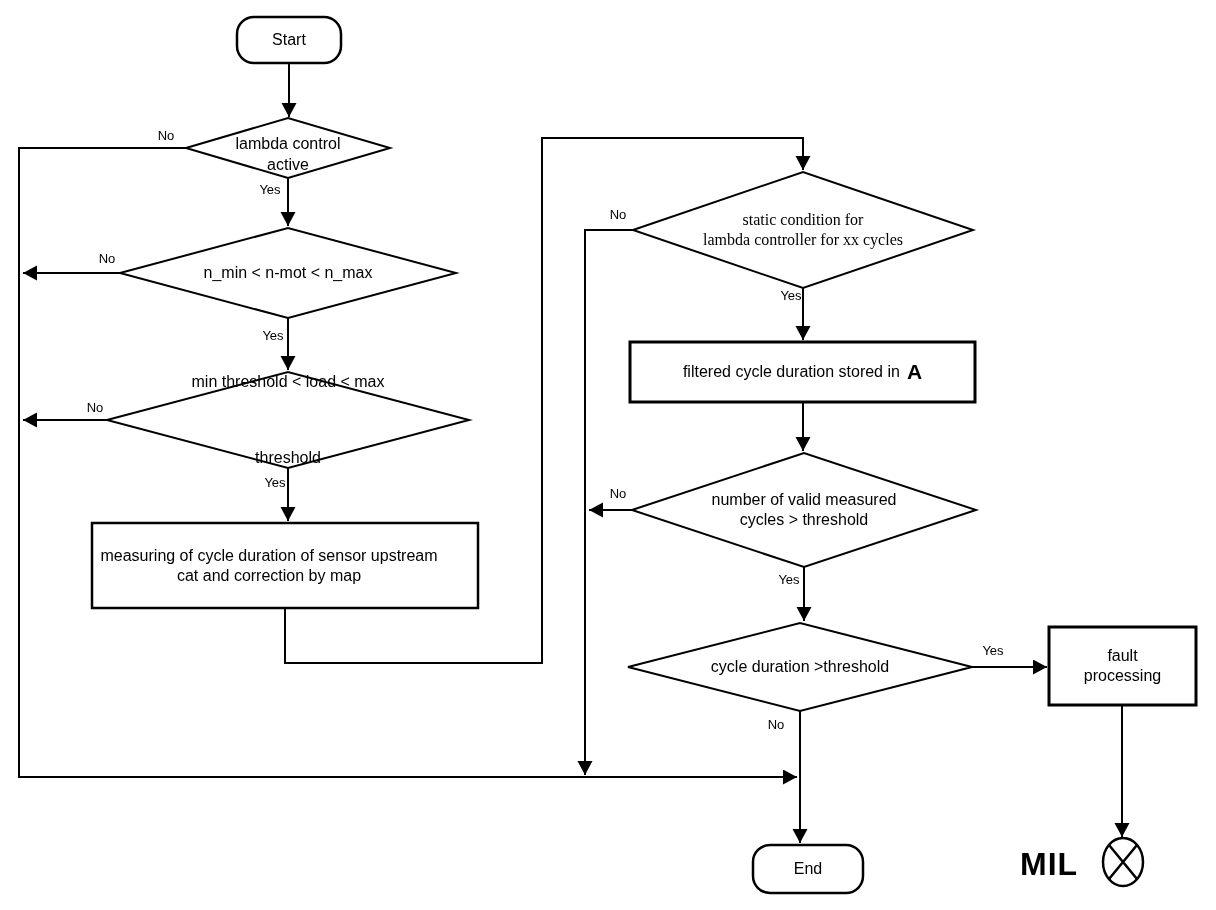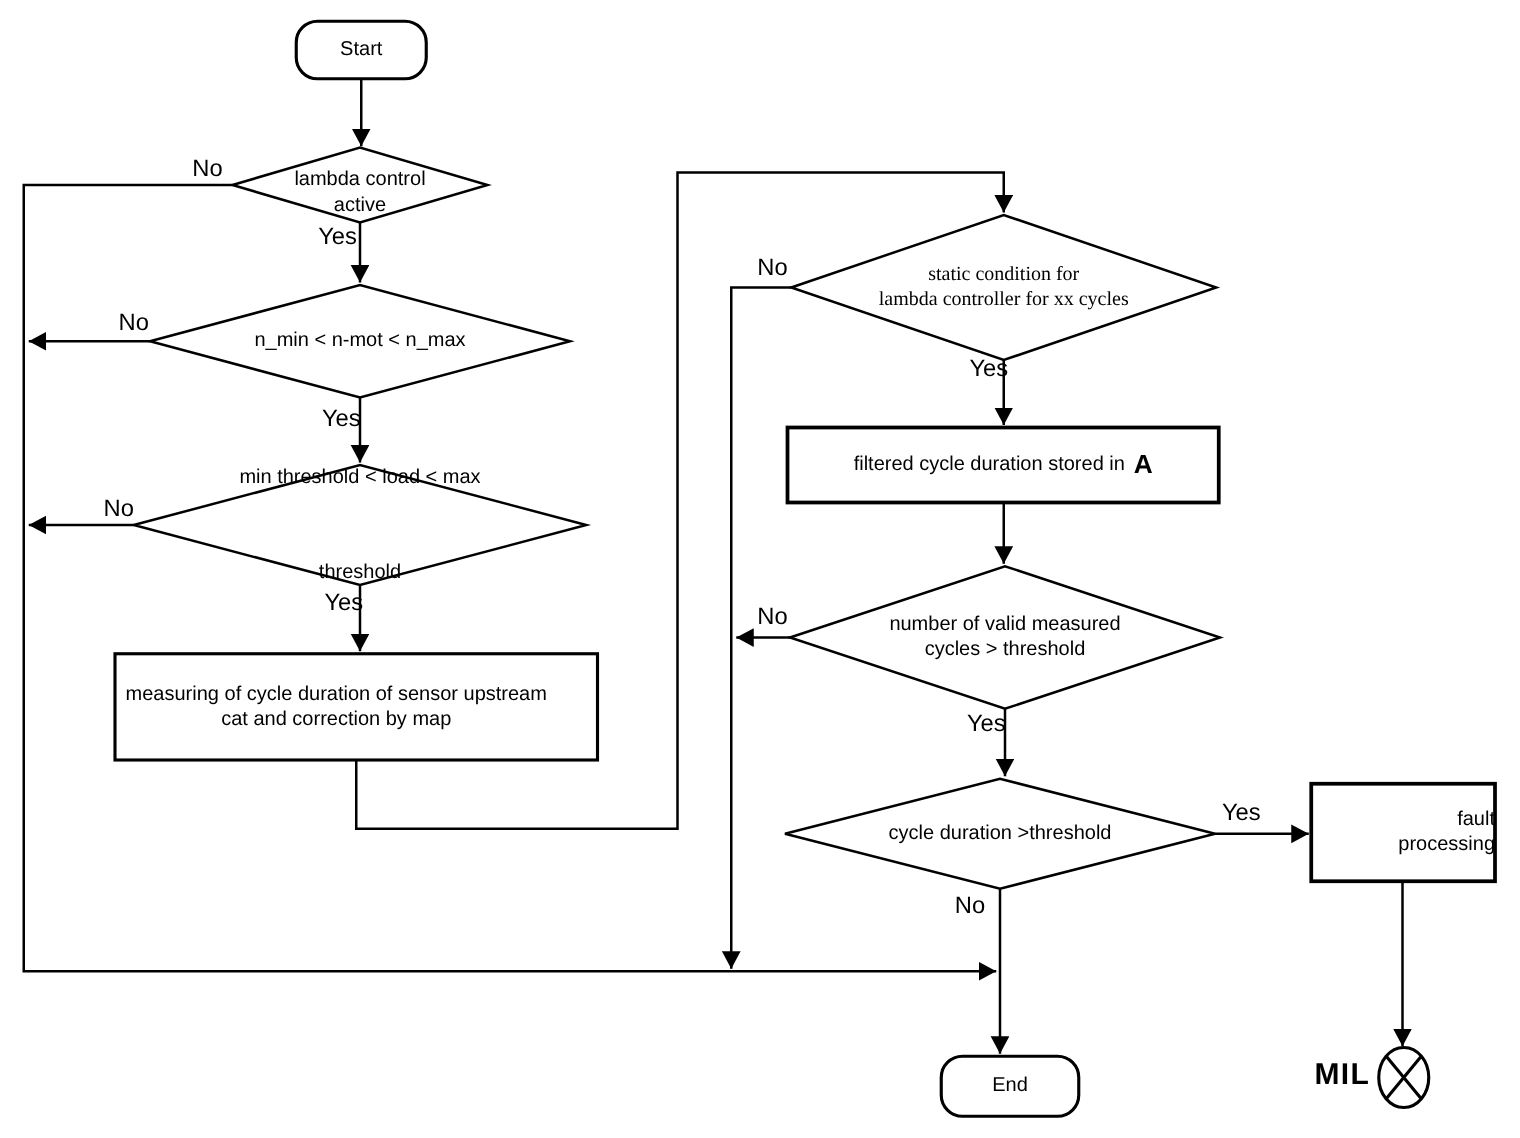--- a/index.html
+++ b/index.html
@@ -9,27 +9,27 @@
   }
   .stage svg{position:absolute;left:0;top:0;}
   .lbl{
     position:absolute;display:flex;flex-direction:column;
     align-items:center;justify-content:center;text-align:center;
     font-size:16px;line-height:20px;white-space:nowrap;
   }
   .lbl .l{display:block;}
   .terminal-lbl{font-size:16px;}
   .edge-label{
-    position:absolute;font-size:19px;line-height:17px;
+    position:absolute;font-size:13px;line-height:17px;
     text-align:center;white-space:nowrap;
   }
   .bigA{font-weight:bold;font-size:21px;margin-left:7px;vertical-align:-2px;}
   .mil-label{
-    position:absolute;font-size:24px;font-weight:bold;
-    text-align:right;letter-spacing:1px;
+    position:absolute;font-size:32px;font-weight:bold;
+    letter-spacing:1px;
   }
 </style>
 </head>
 <body>
 
 <div class="stage">
 
   <svg width="1216" height="910" viewBox="0 0 1216 910">
     <defs>
       <marker id="arrow" markerUnits="userSpaceOnUse" markerWidth="16" markerHeight="16" refX="14" refY="7.5" orient="auto">
@@ -112,21 +112,21 @@
 
   <div class="lbl" style="left:632px;top:453px;width:344px;height:114px;">
     <span class="l">number of valid measured</span>
     <span class="l">cycles &gt; threshold</span>
   </div>
 
   <div class="lbl" style="left:628px;top:623px;width:344px;height:88px;">
     <span class="l">cycle duration &gt;threshold</span>
   </div>
 
-  <div class="lbl" style="left:1049px;top:627px;width:147px;height:78px;align-items:flex-end;">
+  <div class="lbl" style="left:1049px;top:627px;width:147px;height:78px;">
     <span class="l">fault</span>
     <span class="l">processing</span>
   </div>
 
   <div class="lbl terminal-lbl" style="left:753px;top:845px;width:110px;height:48px;">
     <span class="l">End</span>
   </div>
 
   <div class="mil-label" style="left:1020px;top:846px;width:76px;">MIL</div>
 

